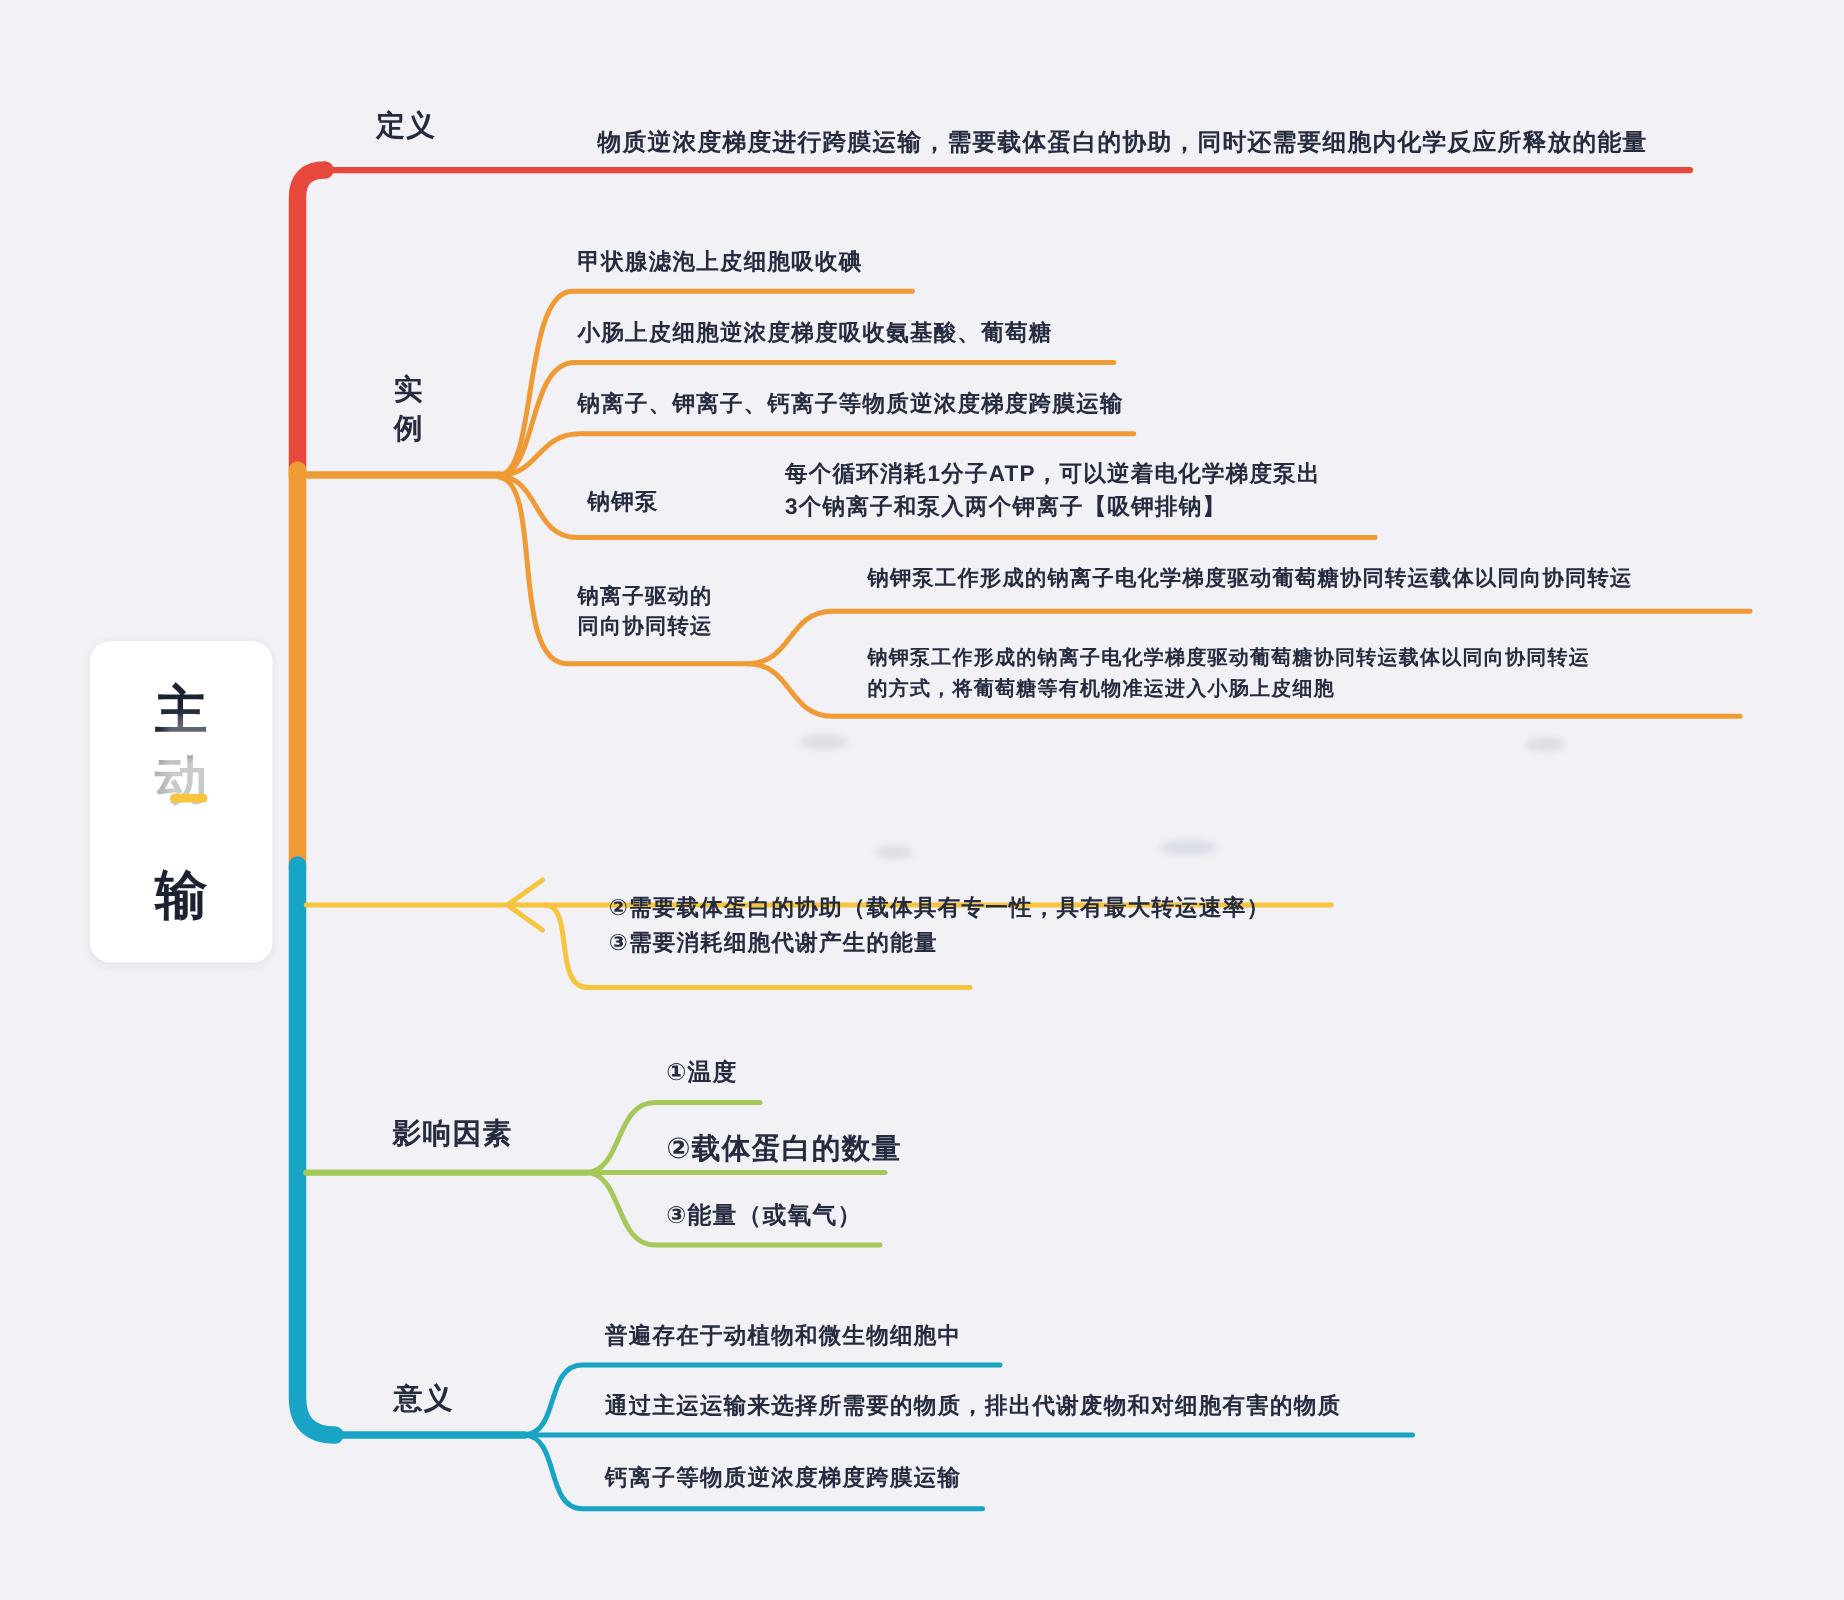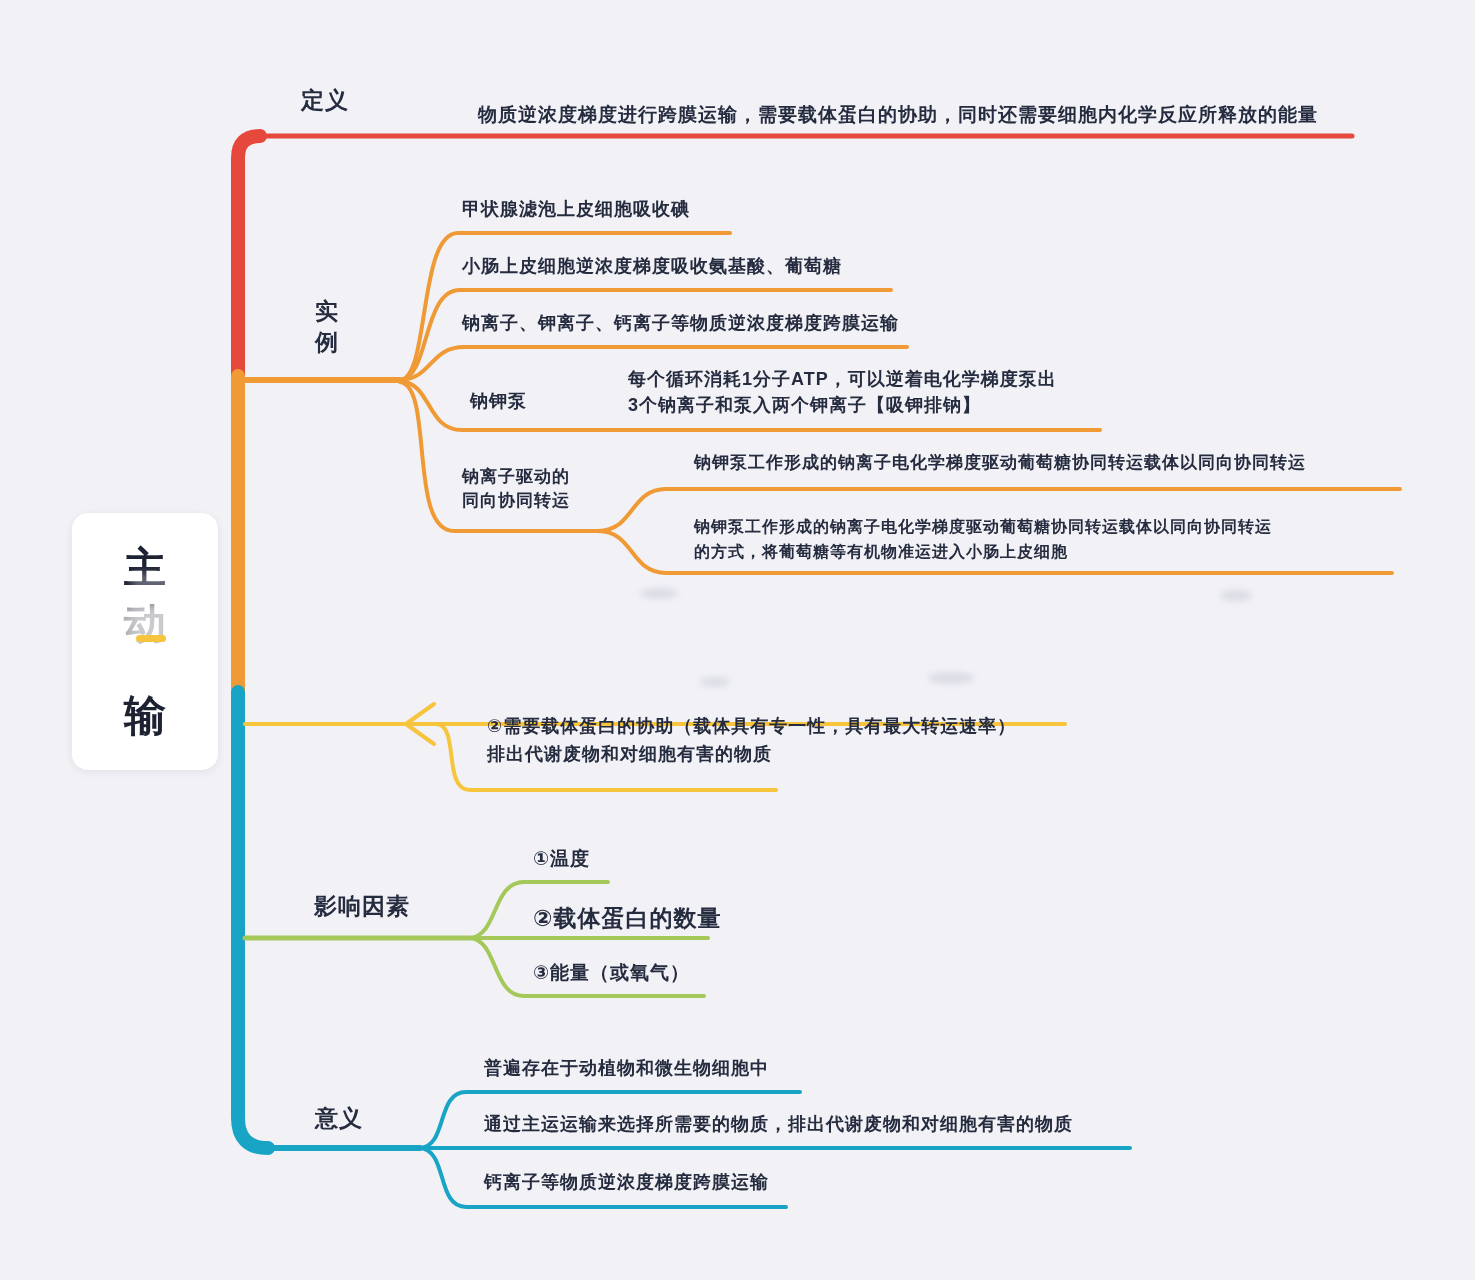--- a/index.html
+++ b/index.html
@@ -83,21 +83,21 @@
   <div class="node leaf" style="left:470px;top:389px;">钠钾泵</div>
   <div class="node leaf" style="left:628px;top:366px;line-height:26px;">每个循环消耗1分子ATP，可以逆着电化学梯度泵出
 3个钠离子和泵入两个钾离子【吸钾排钠】</div>
   <div class="node" style="left:462px;top:465px;font-size:17px;line-height:24px;">钠离子驱动的
 同向协同转运</div>
   <div class="node" style="left:694px;top:452px;font-size:17px;">钠钾泵工作形成的钠离子电化学梯度驱动葡萄糖协同转运载体以同向协同转运</div>
   <div class="node" style="left:694px;top:514px;font-size:16px;line-height:25px;">钠钾泵工作形成的钠离子电化学梯度驱动葡萄糖协同转运载体以同向协同转运
 的方式，将葡萄糖等有机物准运进入小肠上皮细胞</div>
 
   <div class="node leaf" style="left:487px;top:714px;">②需要载体蛋白的协助（载体具有专一性，具有最大转运速率）</div>
-  <div class="node leaf" style="left:487px;top:742px;">排出代谢废物和对细胞有害的物质</div>
+  <div class="node leaf" style="left:487px;top:742px;">③需要消耗细胞代谢产生的能量</div>
 
   <div class="node label-main" style="left:314px;top:891px;">影响因素</div>
   <div class="node" style="left:533px;top:846px;font-size:19px;">①温度</div>
   <div class="node" style="left:533px;top:903px;font-size:23px;">②载体蛋白的数量</div>
   <div class="node" style="left:533px;top:960px;font-size:19px;">③能量（或氧气）</div>
 
   <div class="node label-main" style="left:315px;top:1103px;">意义</div>
   <div class="node leaf" style="left:484px;top:1056px;">普遍存在于动植物和微生物细胞中</div>
   <div class="node leaf" style="left:484px;top:1112px;">通过主运运输来选择所需要的物质，排出代谢废物和对细胞有害的物质</div>
   <div class="node leaf" style="left:484px;top:1170px;">钙离子等物质逆浓度梯度跨膜运输</div>

